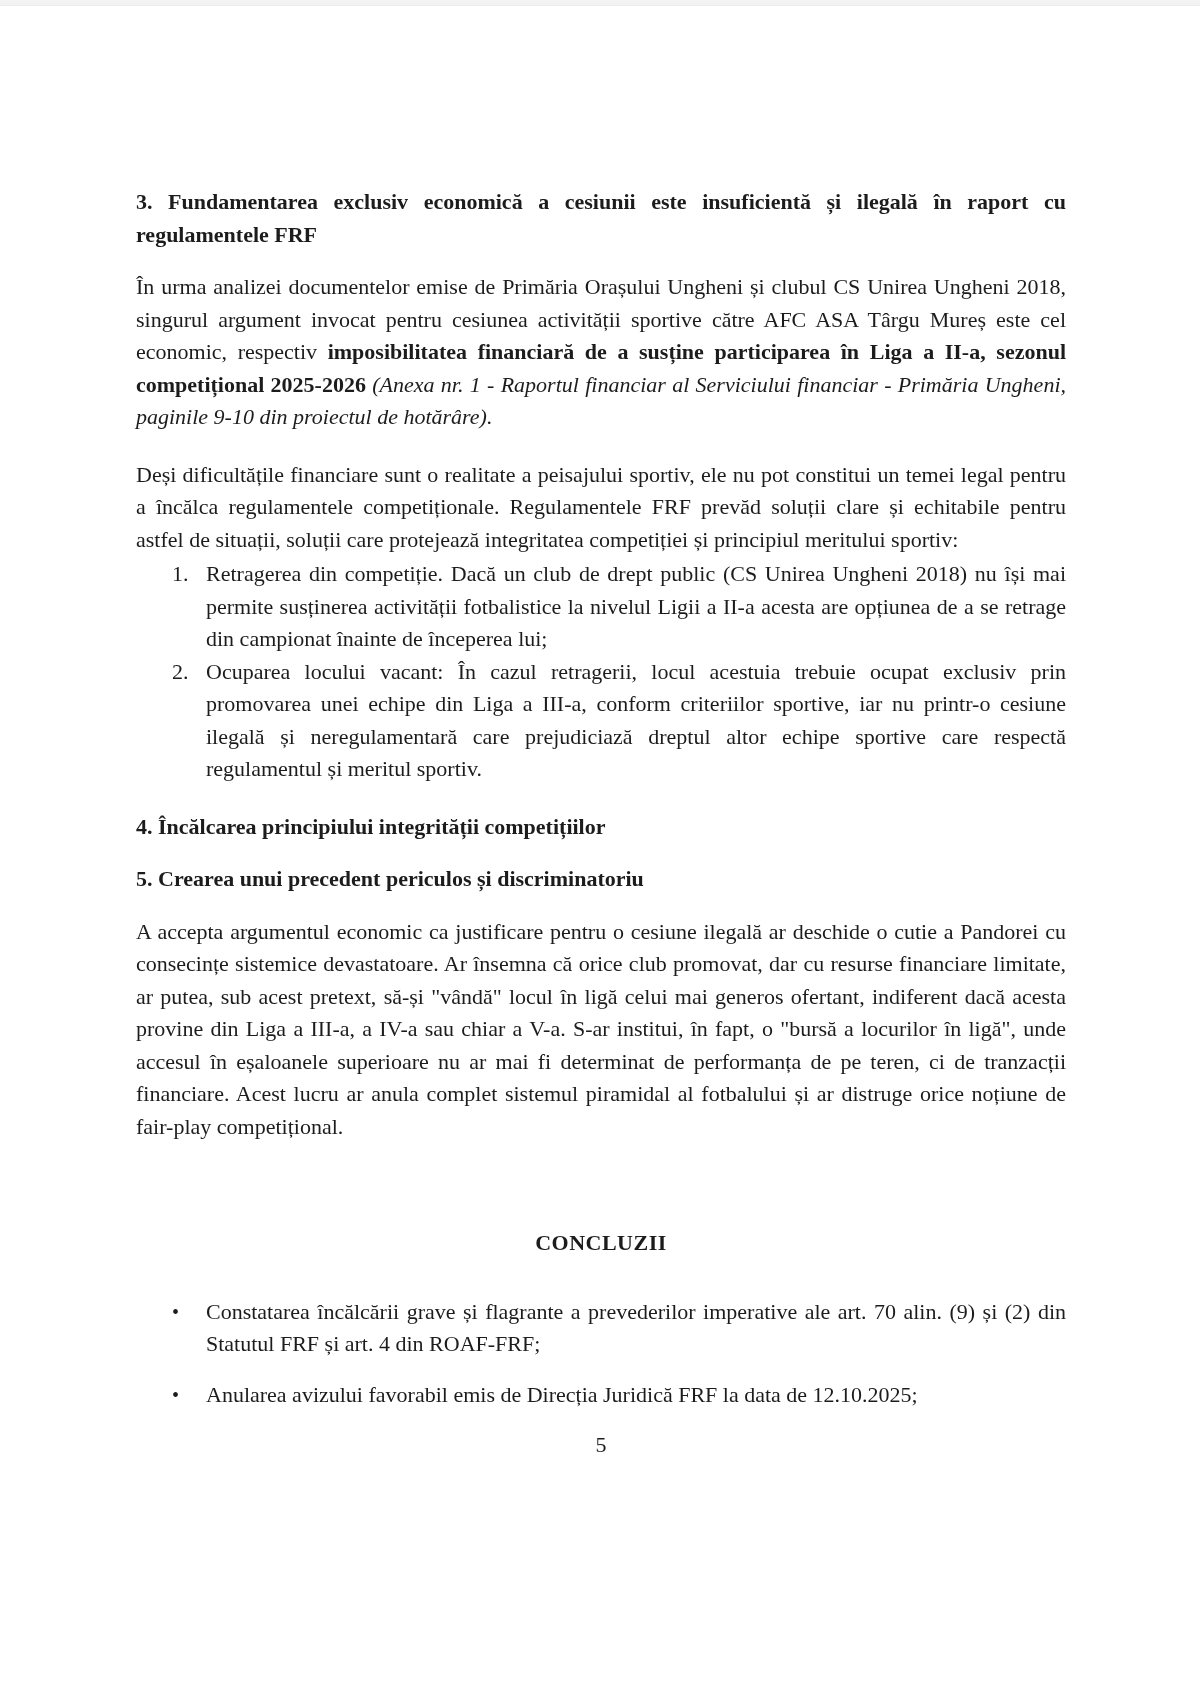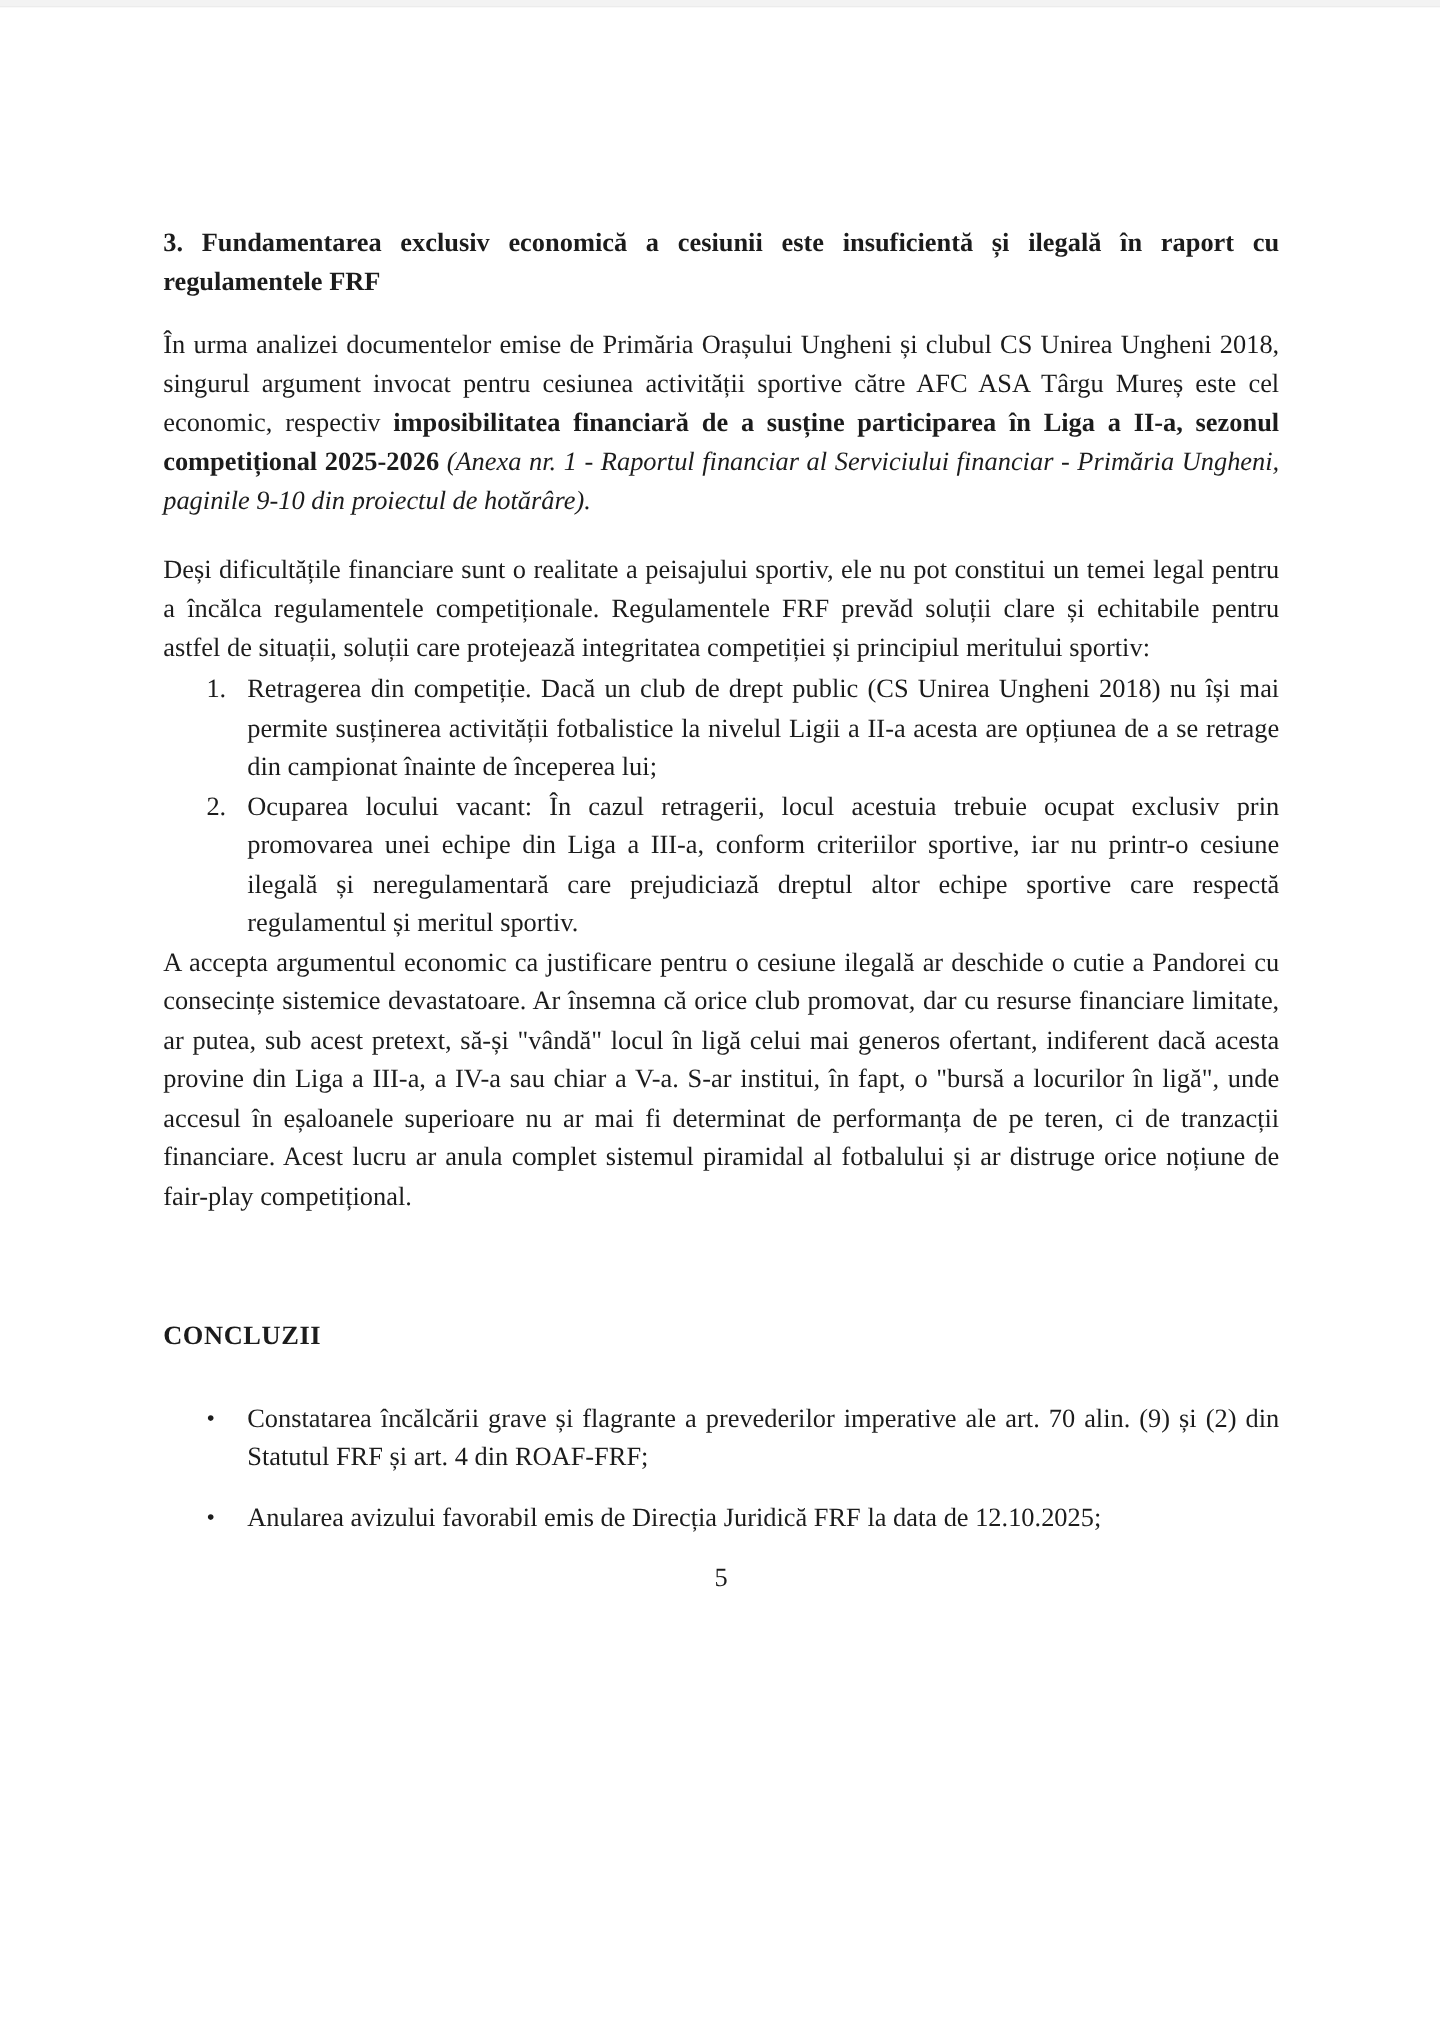--- a/index.html
+++ b/index.html
@@ -59,20 +59,21 @@
     text-align: left;
   }
   .num-item .item-text {
     flex: 1 1 auto;
     text-align: justify;
   }
   .h4-heading { margin: 25px 0 20px 0; }
   .h5-heading { margin: 0 0 20px 0; }
   .conclusions-title {
     font-weight: bold;
+    text-align: center;
     margin: 84px 0 30px 0;
     letter-spacing: 0.5px;
   }
   .bullet-list {
     margin: 36px 0 0 36px;
   }
   .bullet-item {
     display: flex;
     align-items: flex-start;
     margin-bottom: 18px;
@@ -110,22 +111,24 @@
       <div class="num-item">
         <span class="marker">1.</span>
         <span class="item-text">Retragerea din competiție. Dacă un club de drept public (CS Unirea Ungheni 2018) nu își mai permite susținerea activității fotbalistice la nivelul Ligii a II-a acesta are opțiunea de a se retrage din campionat înainte de începerea lui;</span>
       </div>
       <div class="num-item">
         <span class="marker">2.</span>
         <span class="item-text">Ocuparea locului vacant: În cazul retragerii, locul acestuia trebuie ocupat exclusiv prin promovarea unei echipe din Liga a III-a, conform criteriilor sportive, iar nu printr-o cesiune ilegală și neregulamentară care prejudiciază dreptul altor echipe sportive care respectă regulamentul și meritul sportiv.</span>
       </div>
     </div>
 
+    <p class="h-num h4-heading">4. Încălcarea principiului integrității competițiilor</p>
 
 
+    <p class="h-num h5-heading">5. Crearea unui precedent periculos și discriminatoriu</p>
 
     <p class="body-par" style="margin-bottom:0;">A accepta argumentul economic ca justificare pentru o cesiune ilegală ar deschide o cutie a Pandorei cu consecințe sistemice devastatoare. Ar însemna că orice club promovat, dar cu resurse financiare limitate, ar putea, sub acest pretext, să-și "vândă" locul în ligă celui mai generos ofertant, indiferent dacă acesta provine din Liga a III-a, a IV-a sau chiar a V-a. S-ar institui, în fapt, o "bursă a locurilor în ligă", unde accesul în eșaloanele superioare nu ar mai fi determinat de performanța de pe teren, ci de tranzacții financiare. Acest lucru ar anula complet sistemul piramidal al fotbalului și ar distruge orice noțiune de fair-play competițional.</p>
 
     <p class="conclusions-title">CONCLUZII</p>
 
 
     <div class="bullet-list">
       <div class="bullet-item">
         <span class="marker">•</span>
         <span class="item-text">Constatarea încălcării grave și flagrante a prevederilor imperative ale art. 70 alin. (9) și (2) din Statutul FRF și art. 4 din ROAF-FRF;</span>

